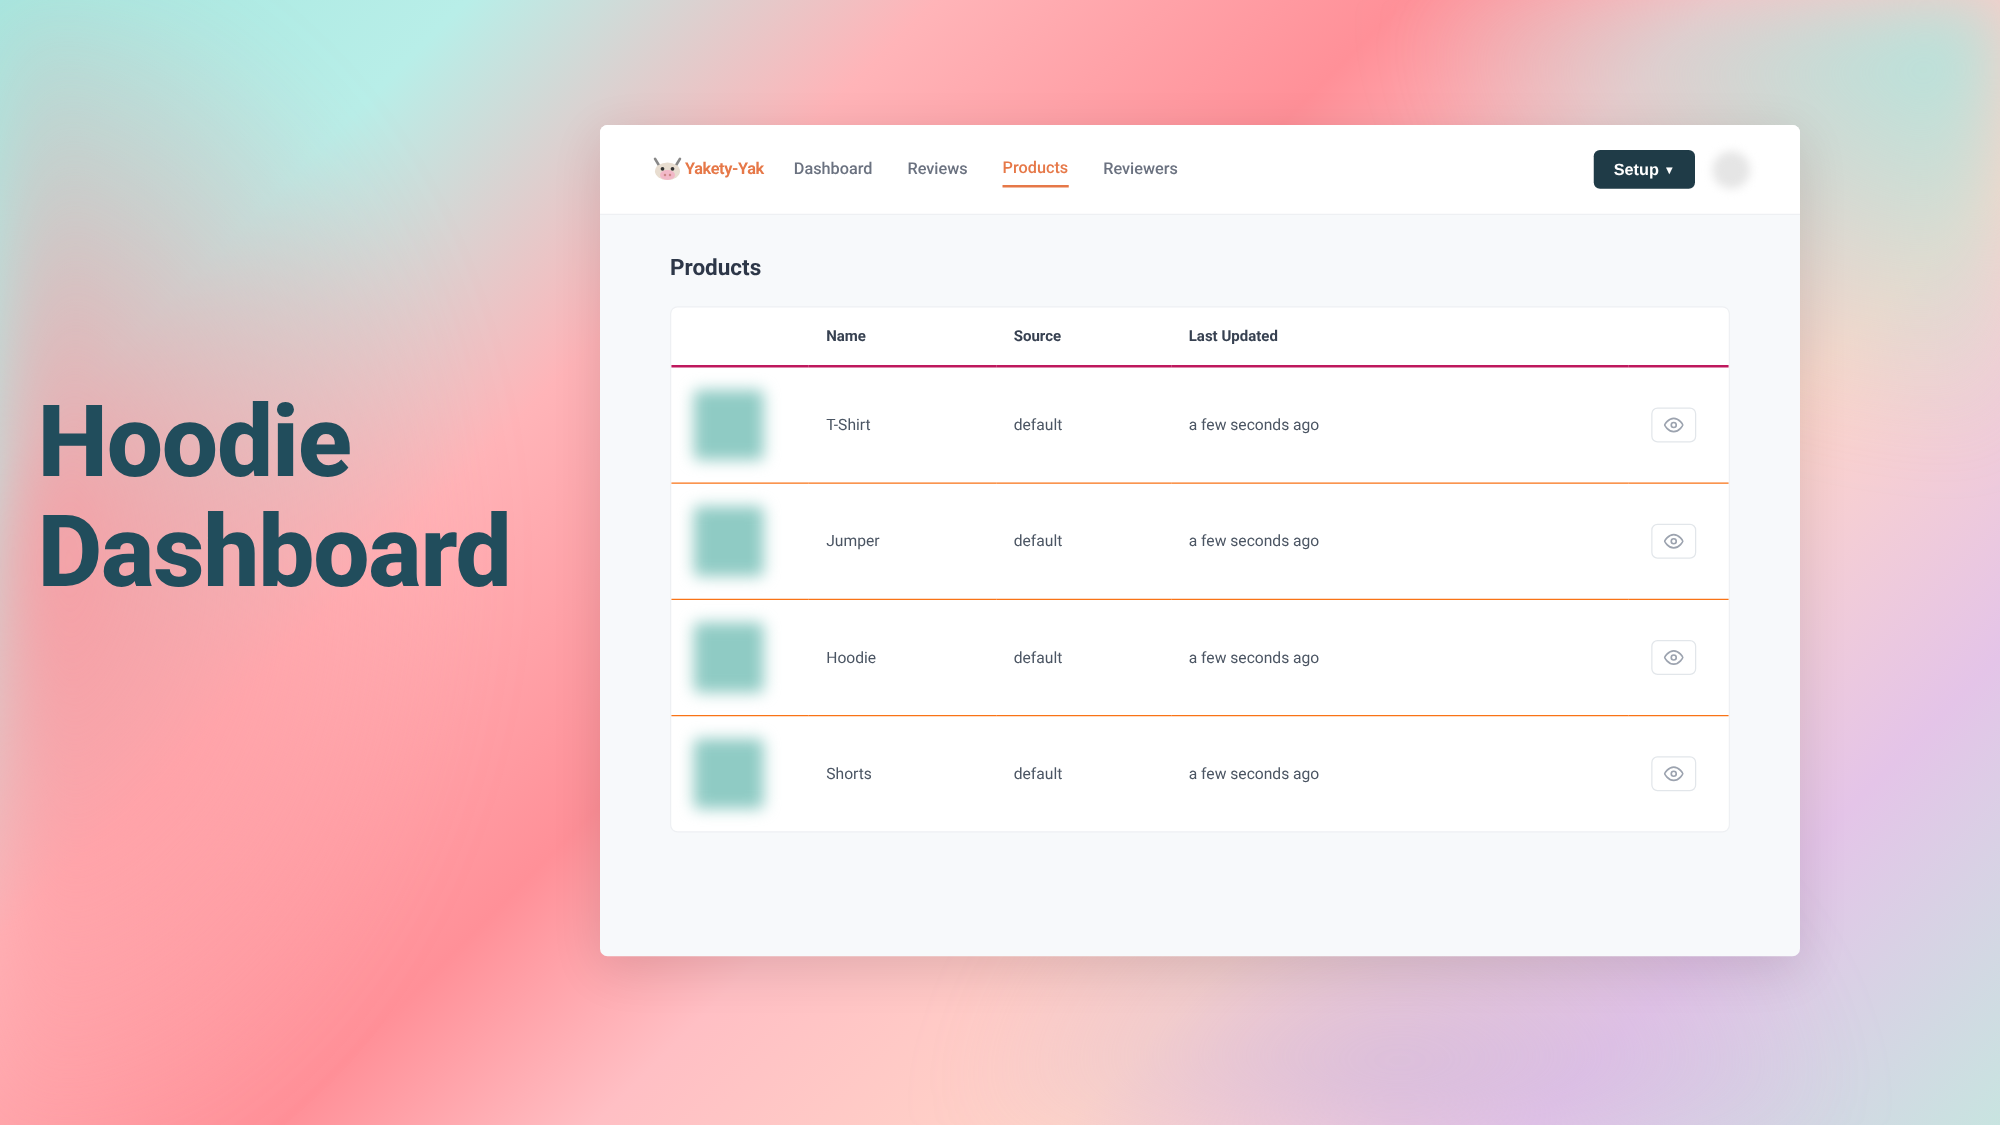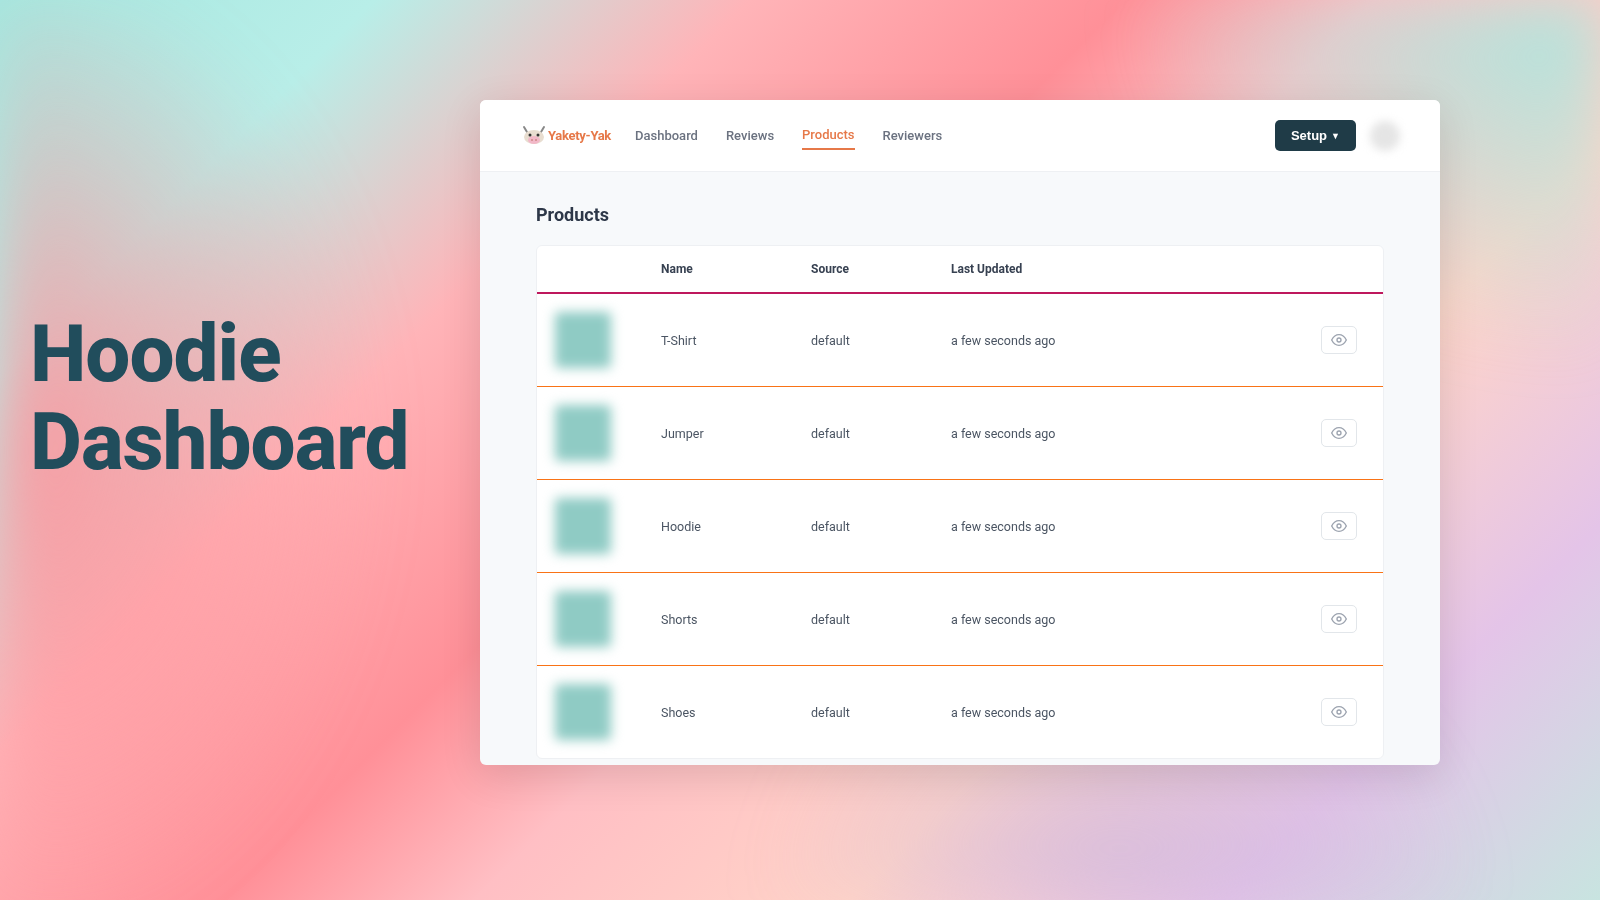--- a/index.html
+++ b/index.html
@@ -290,34 +290,18 @@
             <td class="col-updated">a few seconds ago</td>
             <td class="col-action">
               <button class="view-btn">
                 <svg viewBox="0 0 24 24" fill="none" stroke="currentColor" stroke-width="2">
                     <path d="M1 12s4-8 11-8 11 8 11 8-4 8-11 8-11-8-11-8z"></path>
                     <circle cx="12" cy="12" r="3"></circle>
                   </svg>
               </button>
             </td>
           </tr>
-          <tr>
-            <td class="col-thumb">
-                <div class="thumb"></div>
-              </td>
-            <td class="col-name">Shoes</td>
-            <td class="col-source">default</td>
-            <td class="col-updated">a few seconds ago</td>
-            <td class="col-action">
-              <button class="view-btn">
-                <svg viewBox="0 0 24 24" fill="none" stroke="currentColor" stroke-width="2">
-                    <path d="M1 12s4-8 11-8 11 8 11 8-4 8-11 8-11-8-11-8z"></path>
-                    <circle cx="12" cy="12" r="3"></circle>
-                  </svg>
-              </button>
-            </td>
-          </tr>
         </tbody>
       </table>
     </div>
   </div>
 
 </div>
 
 </body></html>

